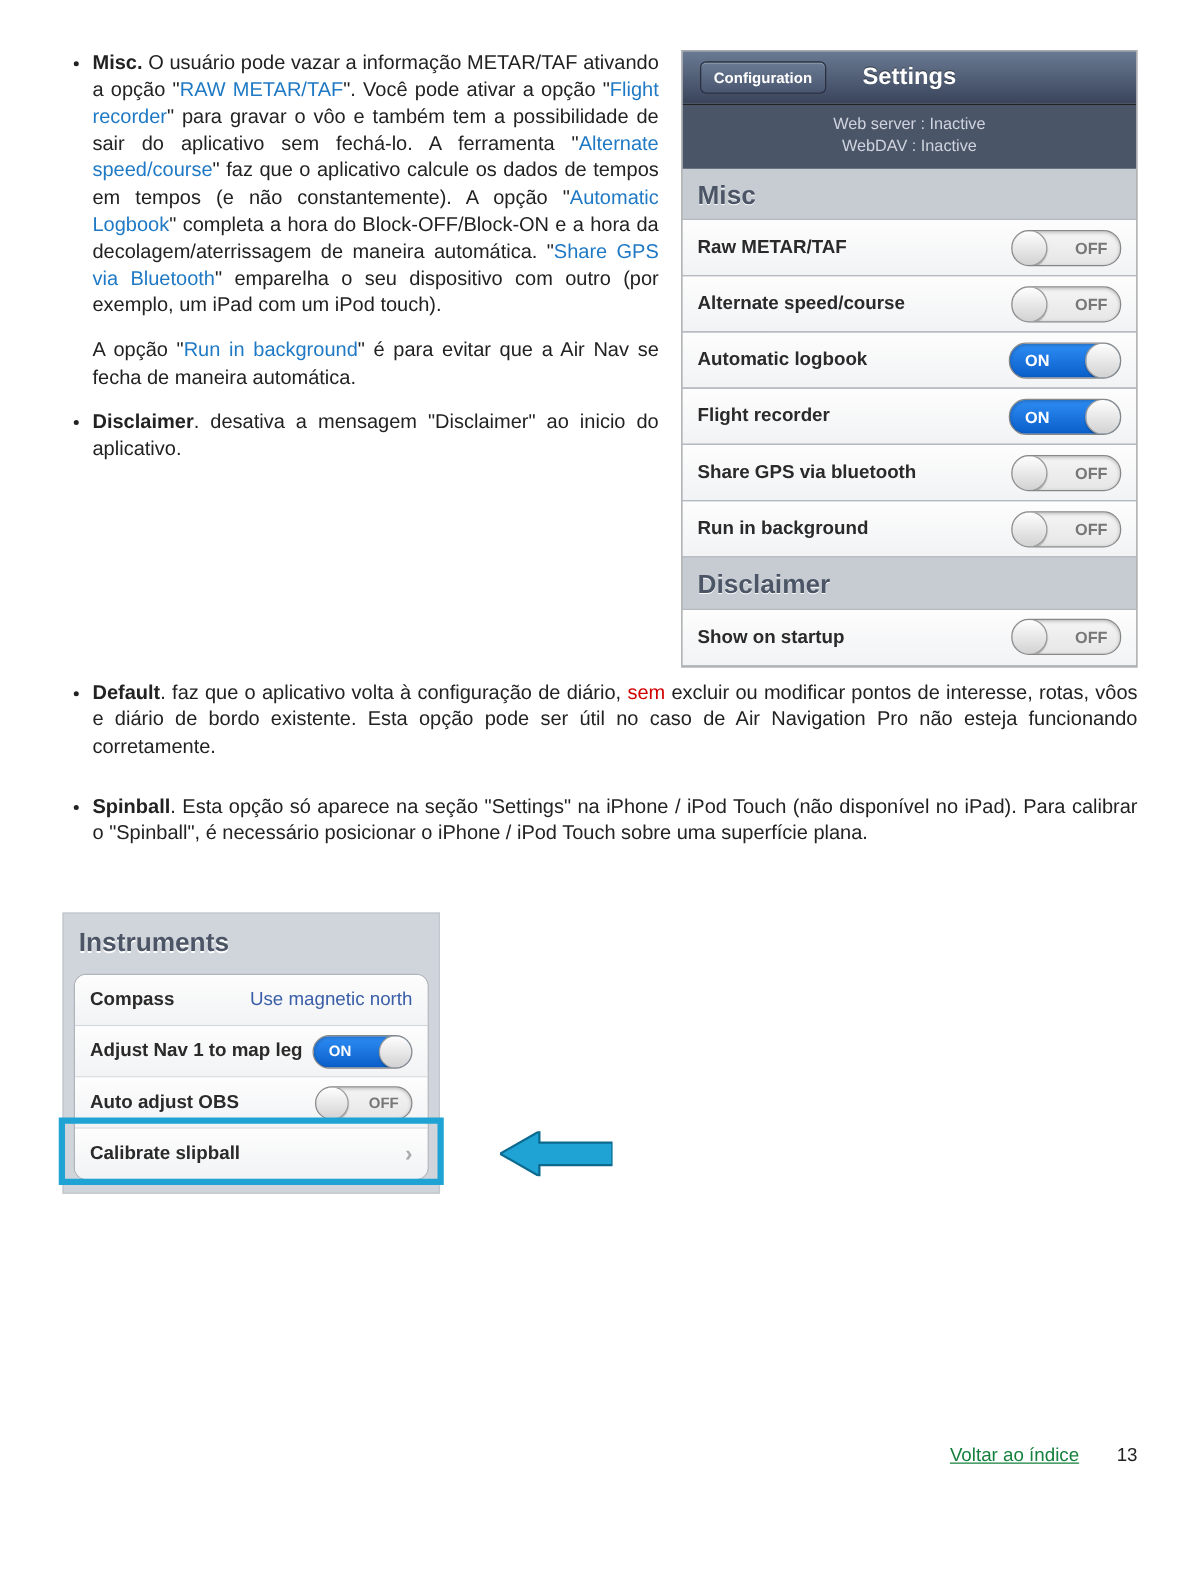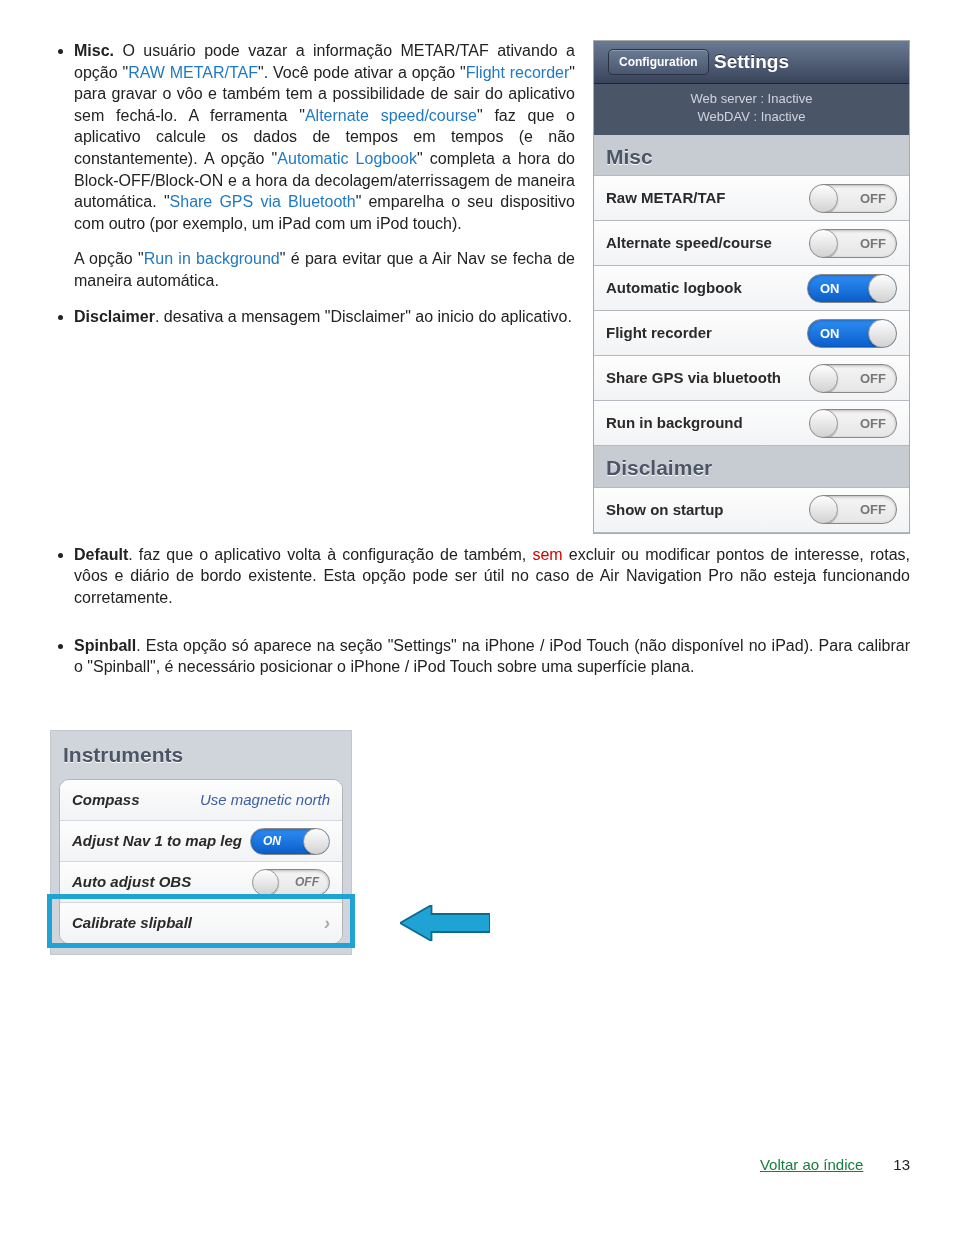--- a/index.html
+++ b/index.html
@@ -8,21 +8,21 @@
     font-family: "Trebuchet MS", Arial, sans-serif;
     font-size: 16px;
     color: #222;
     width: 960px;
     box-sizing: border-box;
     background: #fff;
     line-height: 1.35;
   }
   .top-row { display: flex; gap: 18px; align-items: flex-start; }
   .left-col { flex: 1; text-align: justify; }
-  .right-col { width: 317px; flex-shrink: 0; }
+  .right-col { width: 365px; flex-shrink: 0; }
   ul.main { list-style: disc; padding-left: 24px; margin: 0; }
   ul.main > li { margin-bottom: 10px; }
   .keyword { color: #1f79c4; }
   .keyword-red { color: #d10000; }
   .keyword-bold { font-weight: bold; }
   p { margin: 0 0 14px 0; }
 
   
   .phone1 {
     border: 1px solid #aaa;
@@ -129,21 +129,20 @@
     overflow: visible;
     margin-top: 52px;
     position: relative;
   }
   .group {
     margin: 6px 8px 10px 8px;
     border: 1px solid #b0b4bb;
     border-radius: 10px;
     background: #fff;
     overflow: hidden;
-    font-style: italic;
   }
   .phone2 .section-header { padding-top: 10px; }
   .g-cell {
     height: 40px;
     display: flex;
     align-items: center;
     justify-content: space-between;
     padding: 0 12px;
     border-bottom: 1px solid #d3d6dc;
     font-weight: bold;
@@ -263,21 +262,21 @@
             <span>OFF</span>
             <div class="knob"></div>
           </div>
       </div>
     </div>
   </div>
 </div>
 
 <ul class="main" style="margin-top:10px; text-align:justify;">
   <li>
-    <span class="keyword-bold">Default</span><span>. faz que o aplicativo volta à configuração de também, </span><span class="keyword-red">sem</span><span> excluir ou modificar pontos de interesse, rotas, vôos e diário de bordo existente. Esta opção pode ser útil no caso de Air Navigation Pro não esteja funcionando corretamente.</span>
+    <span class="keyword-bold">Default</span><span>. faz que o aplicativo volta à configuração de diário, </span><span class="keyword-red">sem</span><span> excluir ou modificar pontos de interesse, rotas, vôos e diário de bordo existente. Esta opção pode ser útil no caso de Air Navigation Pro não esteja funcionando corretamente.</span>
   </li>
   <li style="margin-top:26px;">
     <span class="keyword-bold">Spinball</span><span>. Esta opção só aparece na seção "Settings" na iPhone / iPod Touch (não disponível no iPad). Para calibrar o "Spinball", é necessário posicionar o iPhone / iPod Touch sobre uma superfície plana.</span>
   </li>
 </ul>
 
 <div class="bottom-wrap">
   <div class="phone2">
     <div class="section-header">Instruments</div>
     <div class="group">

